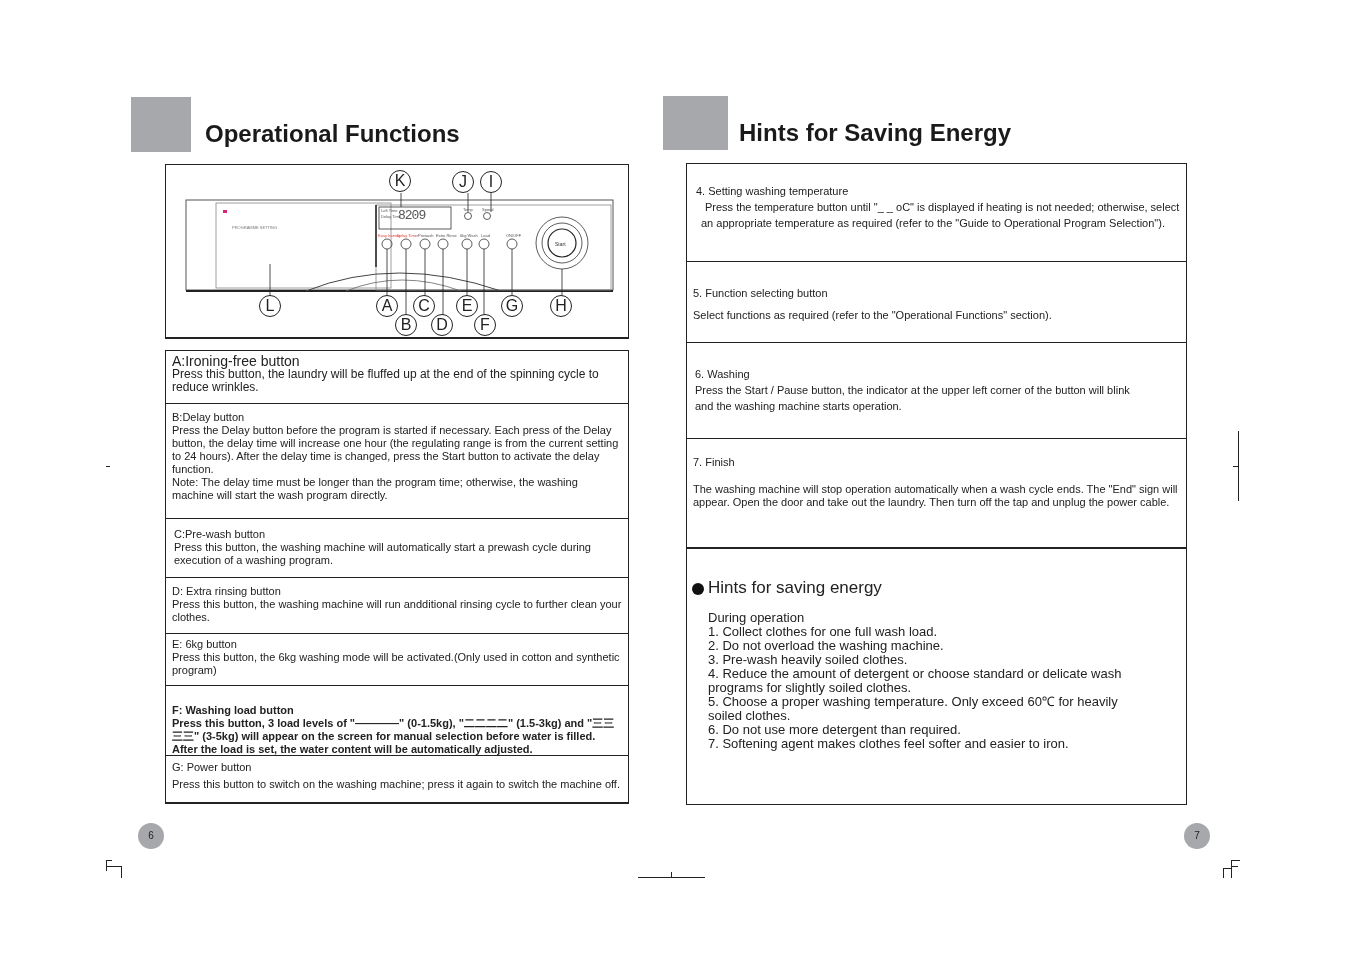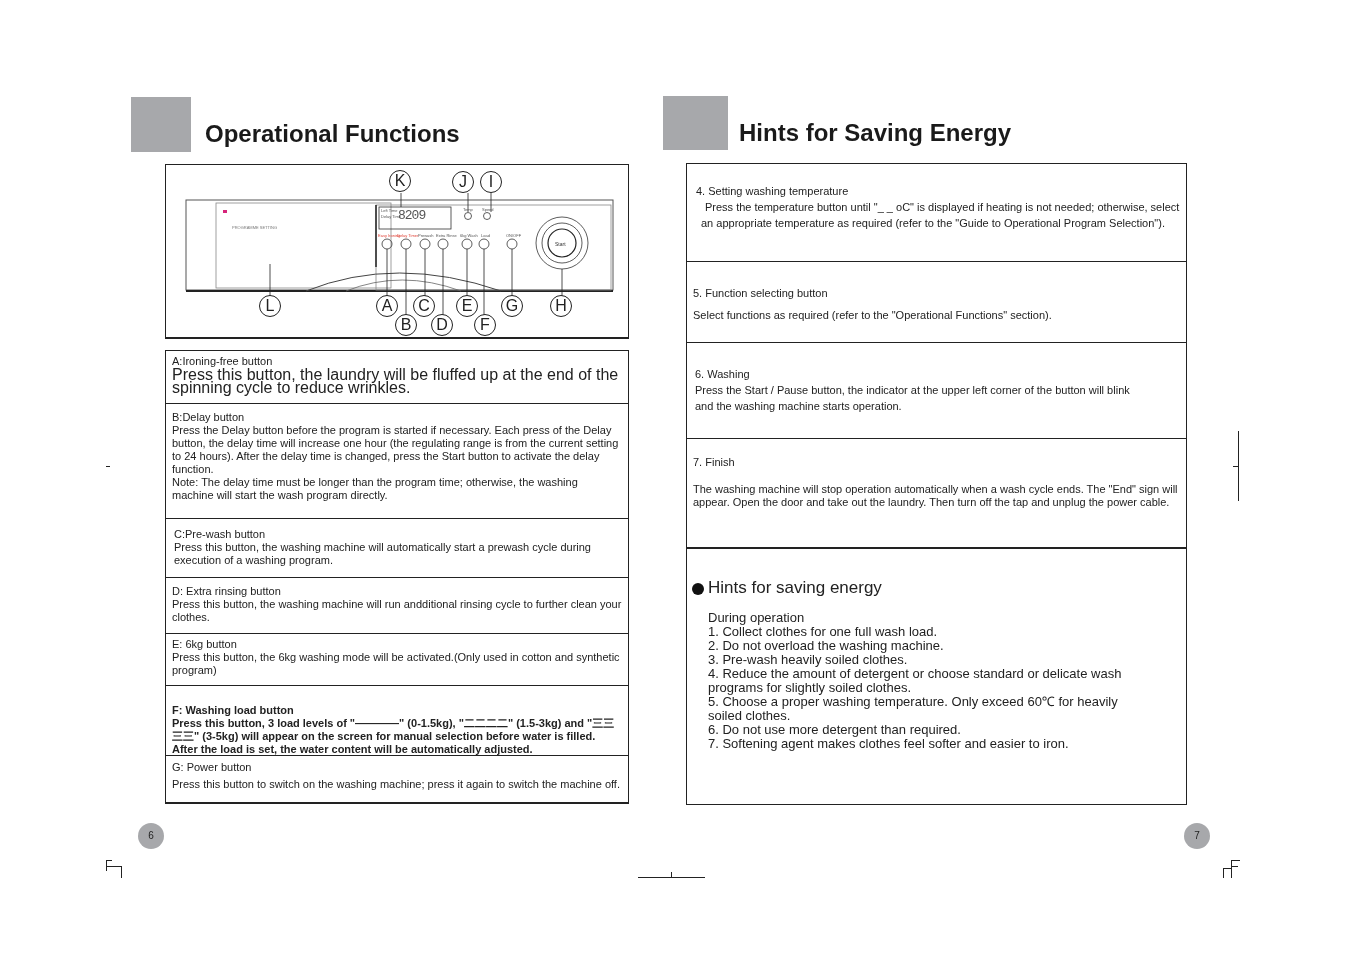--- a/index.html
+++ b/index.html
@@ -8,21 +8,21 @@
 
   .abs { position: absolute; }
   .gray-block { position: absolute; background: #a7a8ab; }
   .title { position: absolute; font-weight: bold; font-size: 24px; color: #1a1a1a; white-space: nowrap; }
 
   .box { position: absolute; border: 1px solid #222; }
   .cell { position: absolute; left: 0; right: 0; border-top: 1px solid #222; padding: 0 6px; }
   .cell.first { border-top: none; }
   .sm { font-size: 11px; line-height: 13px; }
   .md { font-size: 12px; line-height: 13px; }
-  .heading-sm { font-size: 11px; line-height: 13px; }
+  .heading-sm { font-size: 14px; line-height: 13px; }
 
   .circle-label {
     position: absolute; width: 22px; height: 22px; border: 1px solid #222; border-radius: 50%;
     font-size: 16px; line-height: 20px; text-align: center; color: #222; background: #fff;
   }
   .page-num {
     position: absolute; width: 26px; height: 26px; border-radius: 50%; background: #a7a8ab;
     font-size: 10px; line-height: 26px; text-align: center; color: #222;
   }
   .mark { position: absolute; background: #222; }
@@ -107,21 +107,21 @@
   <div class="circle-label" style="left:265px;top:149px;">D</div>
   <div class="circle-label" style="left:290px;top:130px;">E</div>
   <div class="circle-label" style="left:308px;top:149px;">F</div>
   <div class="circle-label" style="left:335px;top:130px;">G</div>
   <div class="circle-label" style="left:384px;top:130px;">H</div>
 </div>
 
 <div class="box" style="left:165px;top:350px;width:464px;height:454px;border-bottom-width:2px;">
   <div class="cell first" style="top:0;height:52px;padding-top:4px;">
     <div class="heading-sm">A:Ironing-free button</div>
-    <div class="md" style="font-size:16px;">Press this button, the laundry will be fluffed up at the end of the spinning cycle to reduce wrinkles.</div>
+    <div class="md" style="font-size:12px;">Press this button, the laundry will be fluffed up at the end of the spinning cycle to reduce wrinkles.</div>
   </div>
   <div class="cell" style="top:52px;height:115px;padding-top:7px;">
     <div class="sm">B:Delay button</div>
     <div class="sm">Press the Delay button before the program is started if necessary. Each press of the Delay button, the delay time will increase one hour (the regulating range is from the current setting to 24 hours). After the delay time is changed, press the Start button to activate the delay function.</div>
     <div class="sm">Note: The delay time must be longer than the program time; otherwise, the washing machine will start the wash program directly.</div>
   </div>
   <div class="cell" style="top:167px;height:59px;padding:9px 8px 0 8px;">
     <div class="sm">C:Pre-wash button</div>
     <div class="sm">Press this button, the washing machine will automatically start a prewash cycle during execution of a washing program.</div>
   </div>

